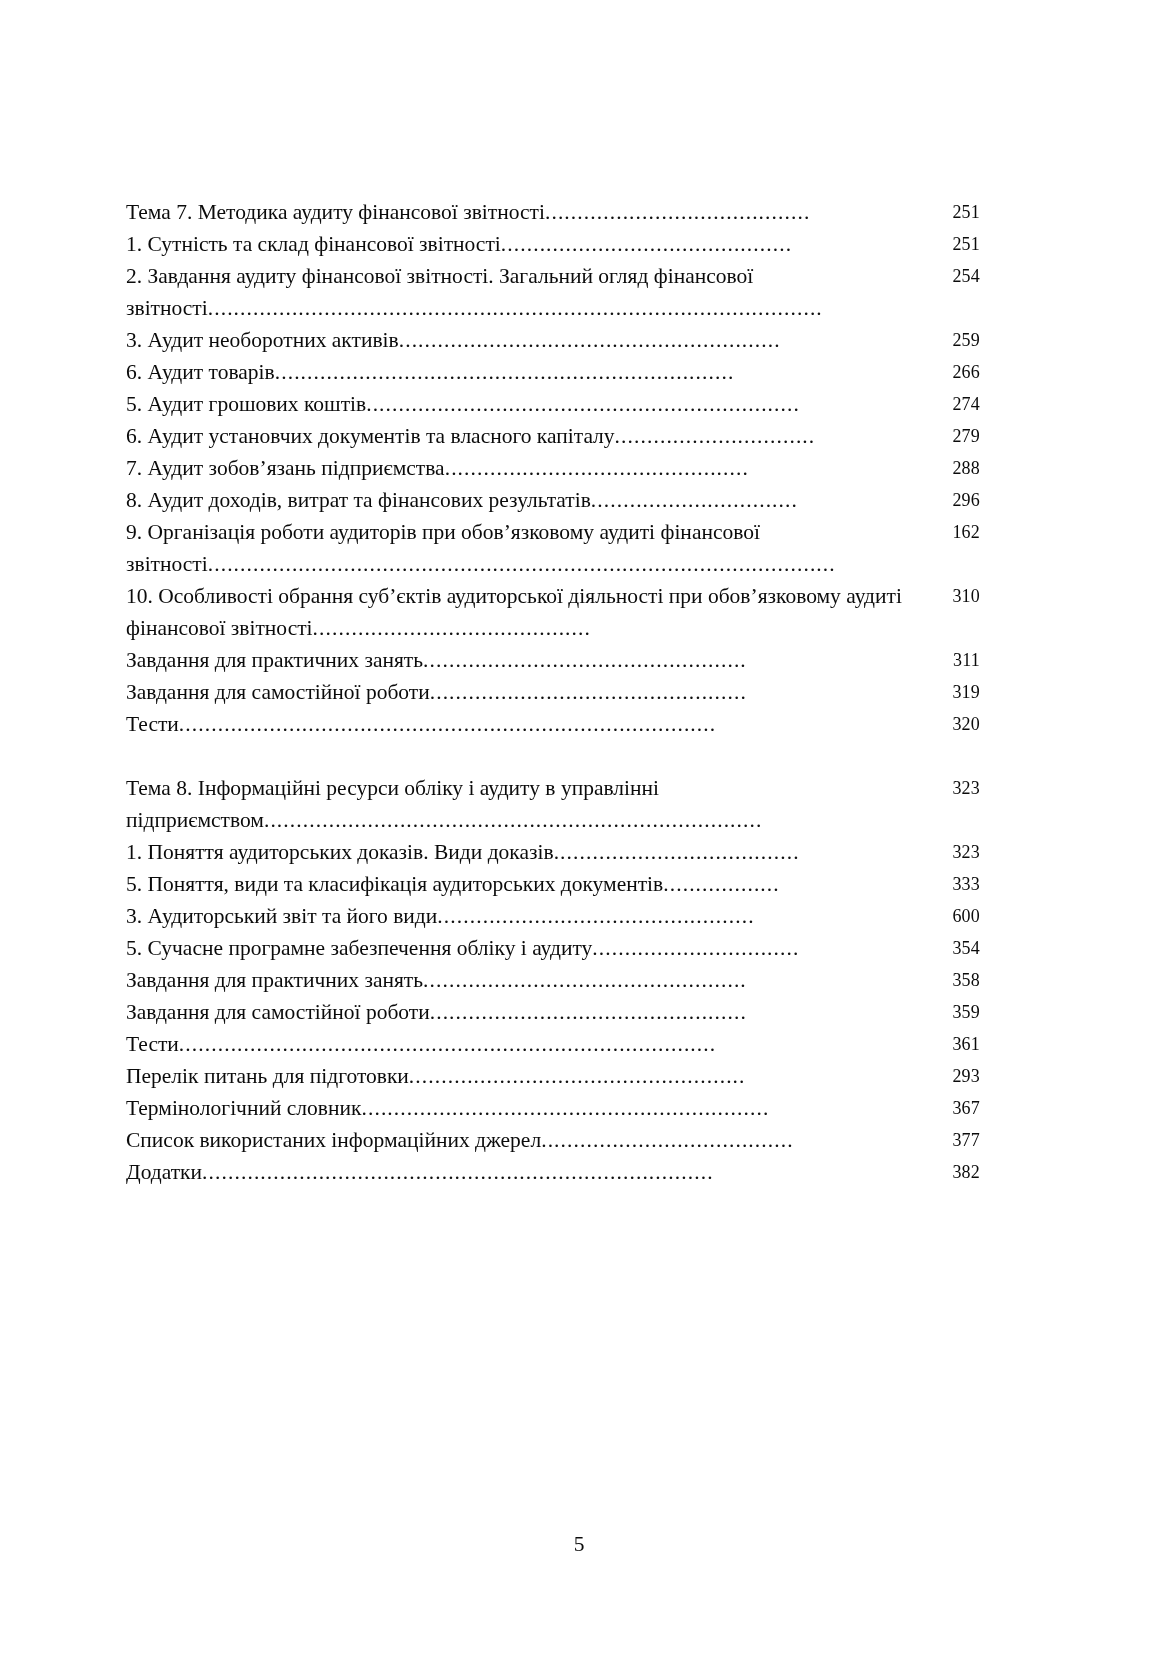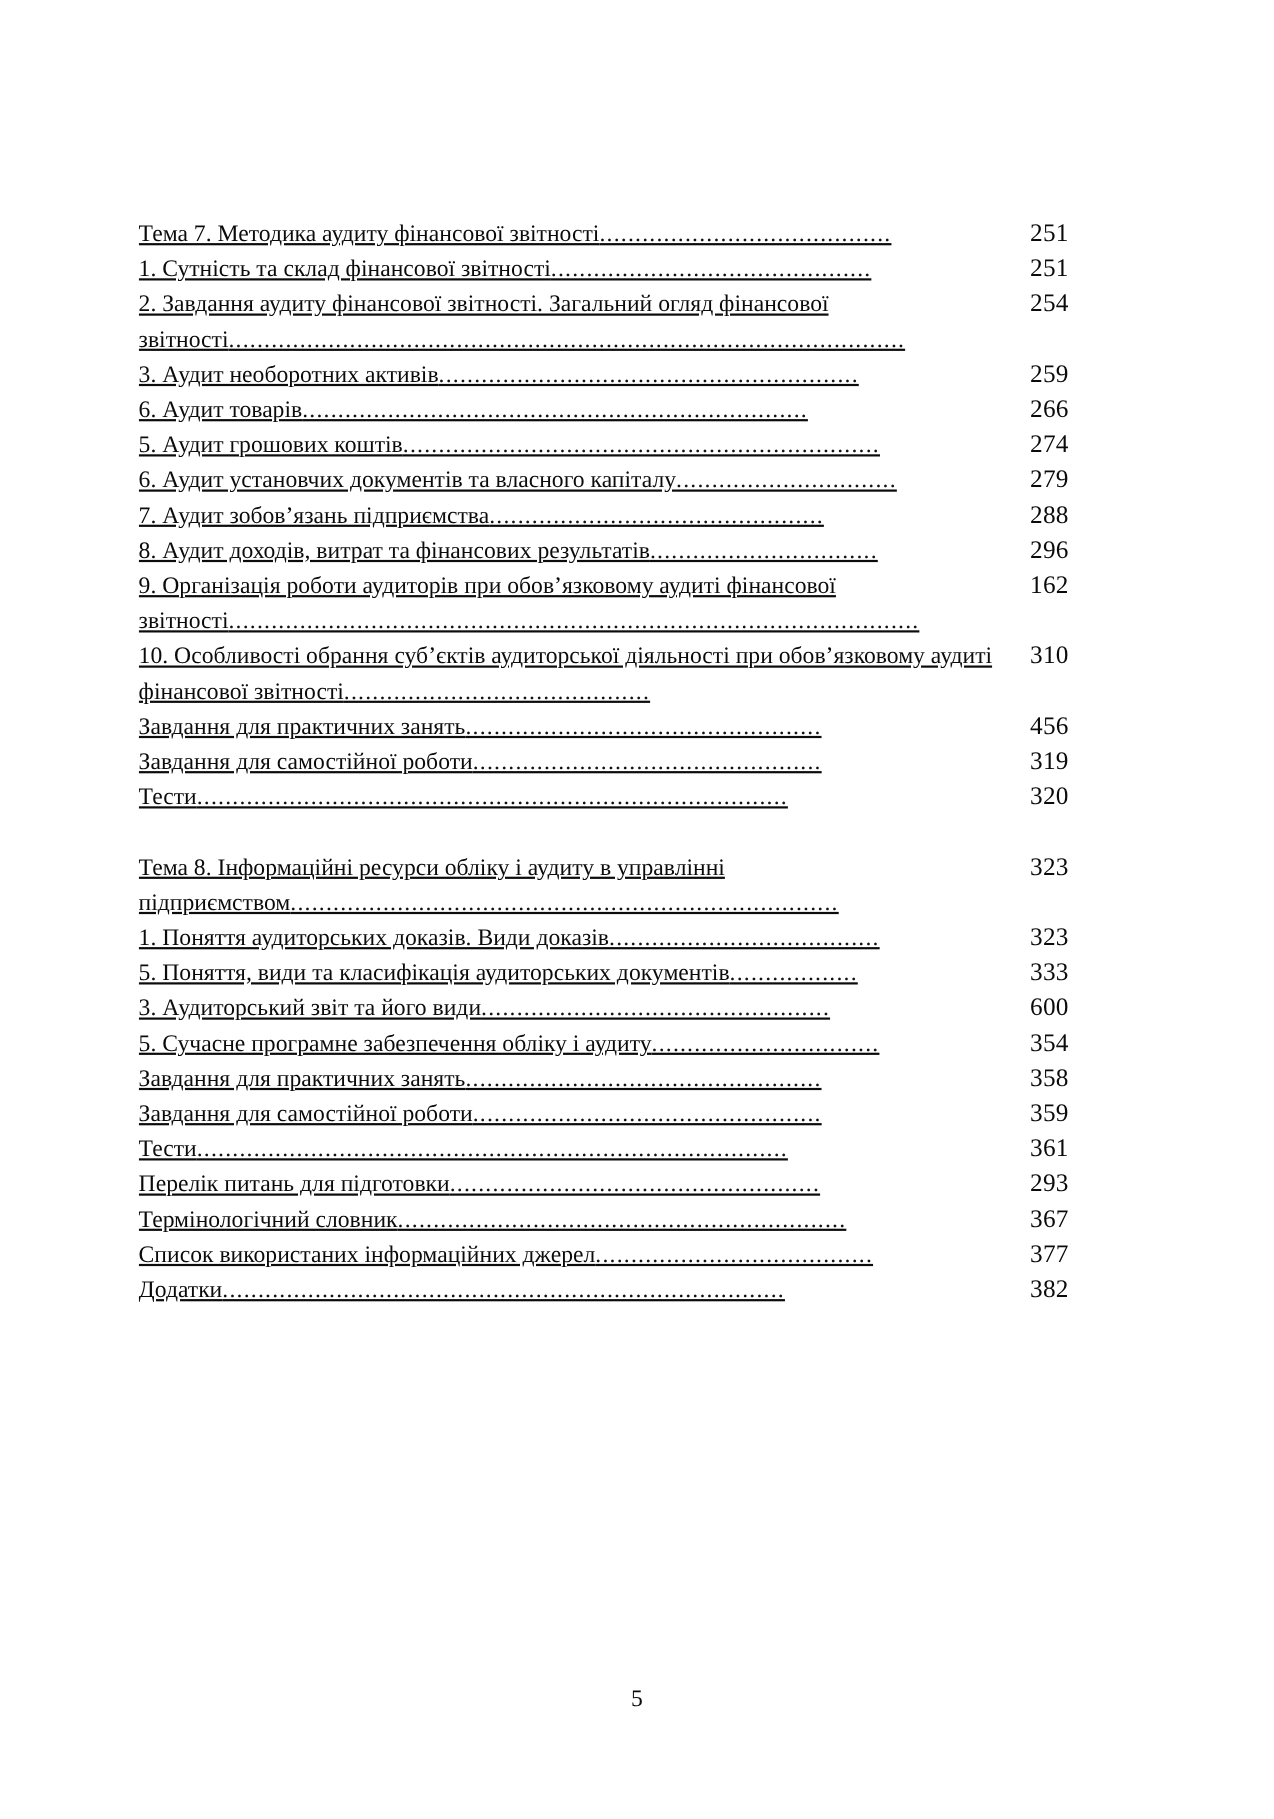--- a/index.html
+++ b/index.html
@@ -38,32 +38,31 @@
   }
 
   
   .entry-row {
     position: relative;
     overflow: hidden;
   }
 
   .pagenum {
     float: right;
-    text-align: center;
+    text-align: right;
     width: 52px;
-    font-size: 23px;
+    font-size: 18px;
     line-height: 32px;
     letter-spacing: 0.2px;
   }
 
   .label {
     display: block;
     overflow: hidden;
     padding-right: 0;
-    text-decoration: underline;
   }
 
   .label .txt {
     
   }
 
   .leader {
     letter-spacing: 1.1px;
     color: #111;
   }
@@ -141,21 +140,21 @@
         <span class="pagenum">162</span>
         <span class="label"><span class="txt">9. Організація роботи аудиторів при обов’язковому аудиті фінансової звітності</span><span class="leader">.................................................................................................</span></span>
       </div>
 
       <div class="toc-entry entry-row">
         <span class="pagenum">310</span>
         <span class="label"><span class="txt">10. Особливості обрання суб’єктів аудиторської діяльності при обов’язковому аудиті фінансової звітності</span><span class="leader">...........................................</span></span>
       </div>
 
       <div class="toc-entry entry-row">
-        <span class="pagenum">456</span>
+        <span class="pagenum">311</span>
         <span class="label"><span class="txt">Завдання для практичних занять</span><span class="leader">..................................................</span></span>
       </div>
 
       <div class="toc-entry entry-row">
         <span class="pagenum">319</span>
         <span class="label"><span class="txt">Завдання для самостійної роботи</span><span class="leader">.................................................</span></span>
       </div>
 
       <div class="toc-entry entry-row">
         <span class="pagenum">320</span>

